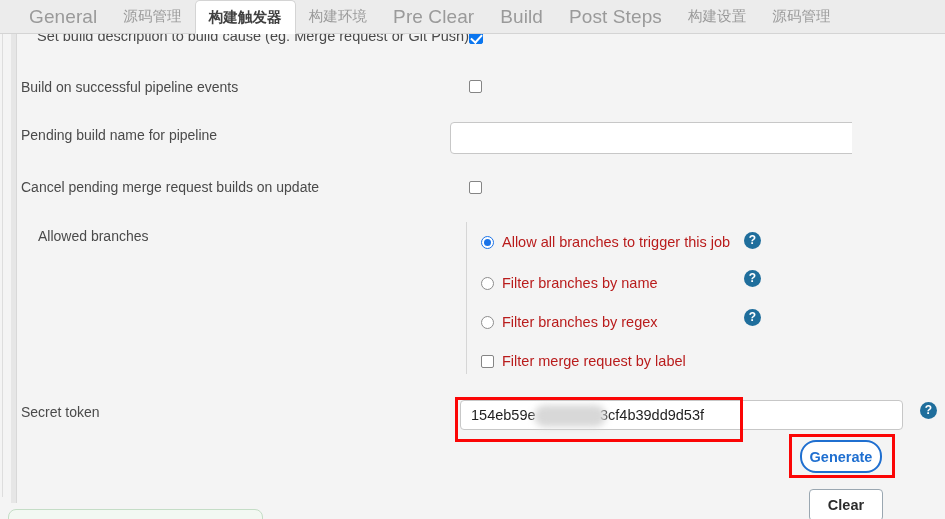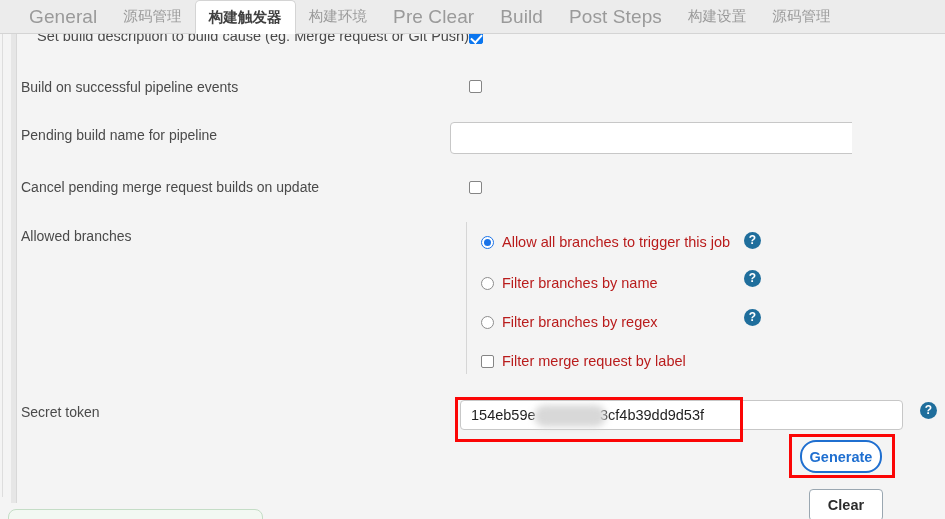--- a/index.html
+++ b/index.html
@@ -347,21 +347,21 @@
     <div class="row-label" style="top:45px;">Build on successful pipeline events</div>
     <div class="cb" style="left:469px; top:46px;"></div>
 
     <div class="row-label" style="top:93px;">Pending build name for pipeline</div>
     <input class="tinput" style="left: 450px; top: 88px; width: 433px; height: 32px;" type="text" value="" placeholder="">
     <div class="help" style="left:903px; top:95px;">?</div>
 
     <div class="row-label" style="top:145px;">Cancel pending merge request builds on update</div>
     <div class="cb" style="left:469px; top:147px;"></div>
 
-    <div class="row-label" style="top:194px;">Allowed branches</div>
+    <div class="row-label" style="top:194px;margin-left:17px;">Allowed branches</div>
   </div>
 
   <div class="radiorule"></div>
   <div class="radioblock">
 
     <div class="opt" style="top:11px;">
       <span class="radio sel"></span>
       <span class="opt-label">Allow all branches to trigger this job</span>
     </div>
     <div class="help" style="left:278px; top:10px;">?</div>

